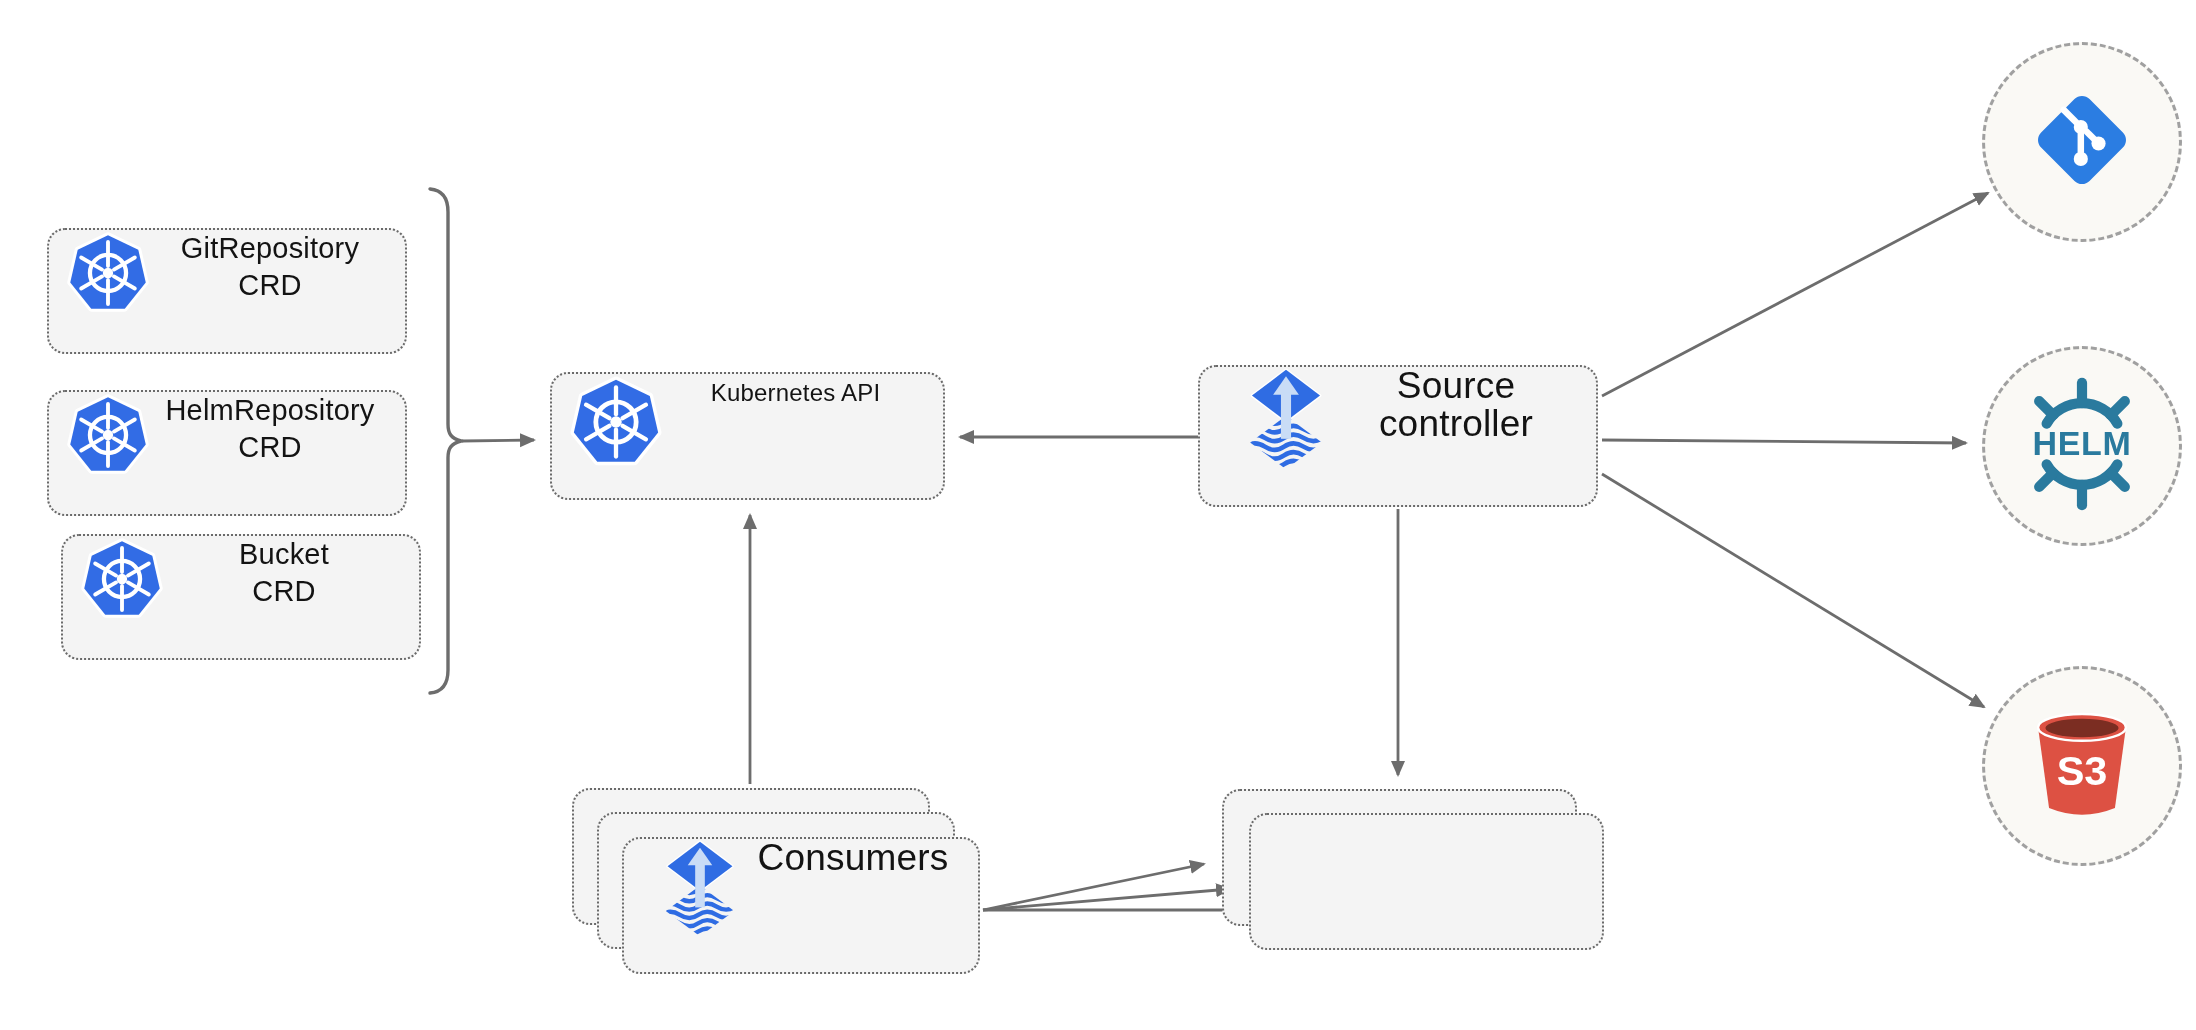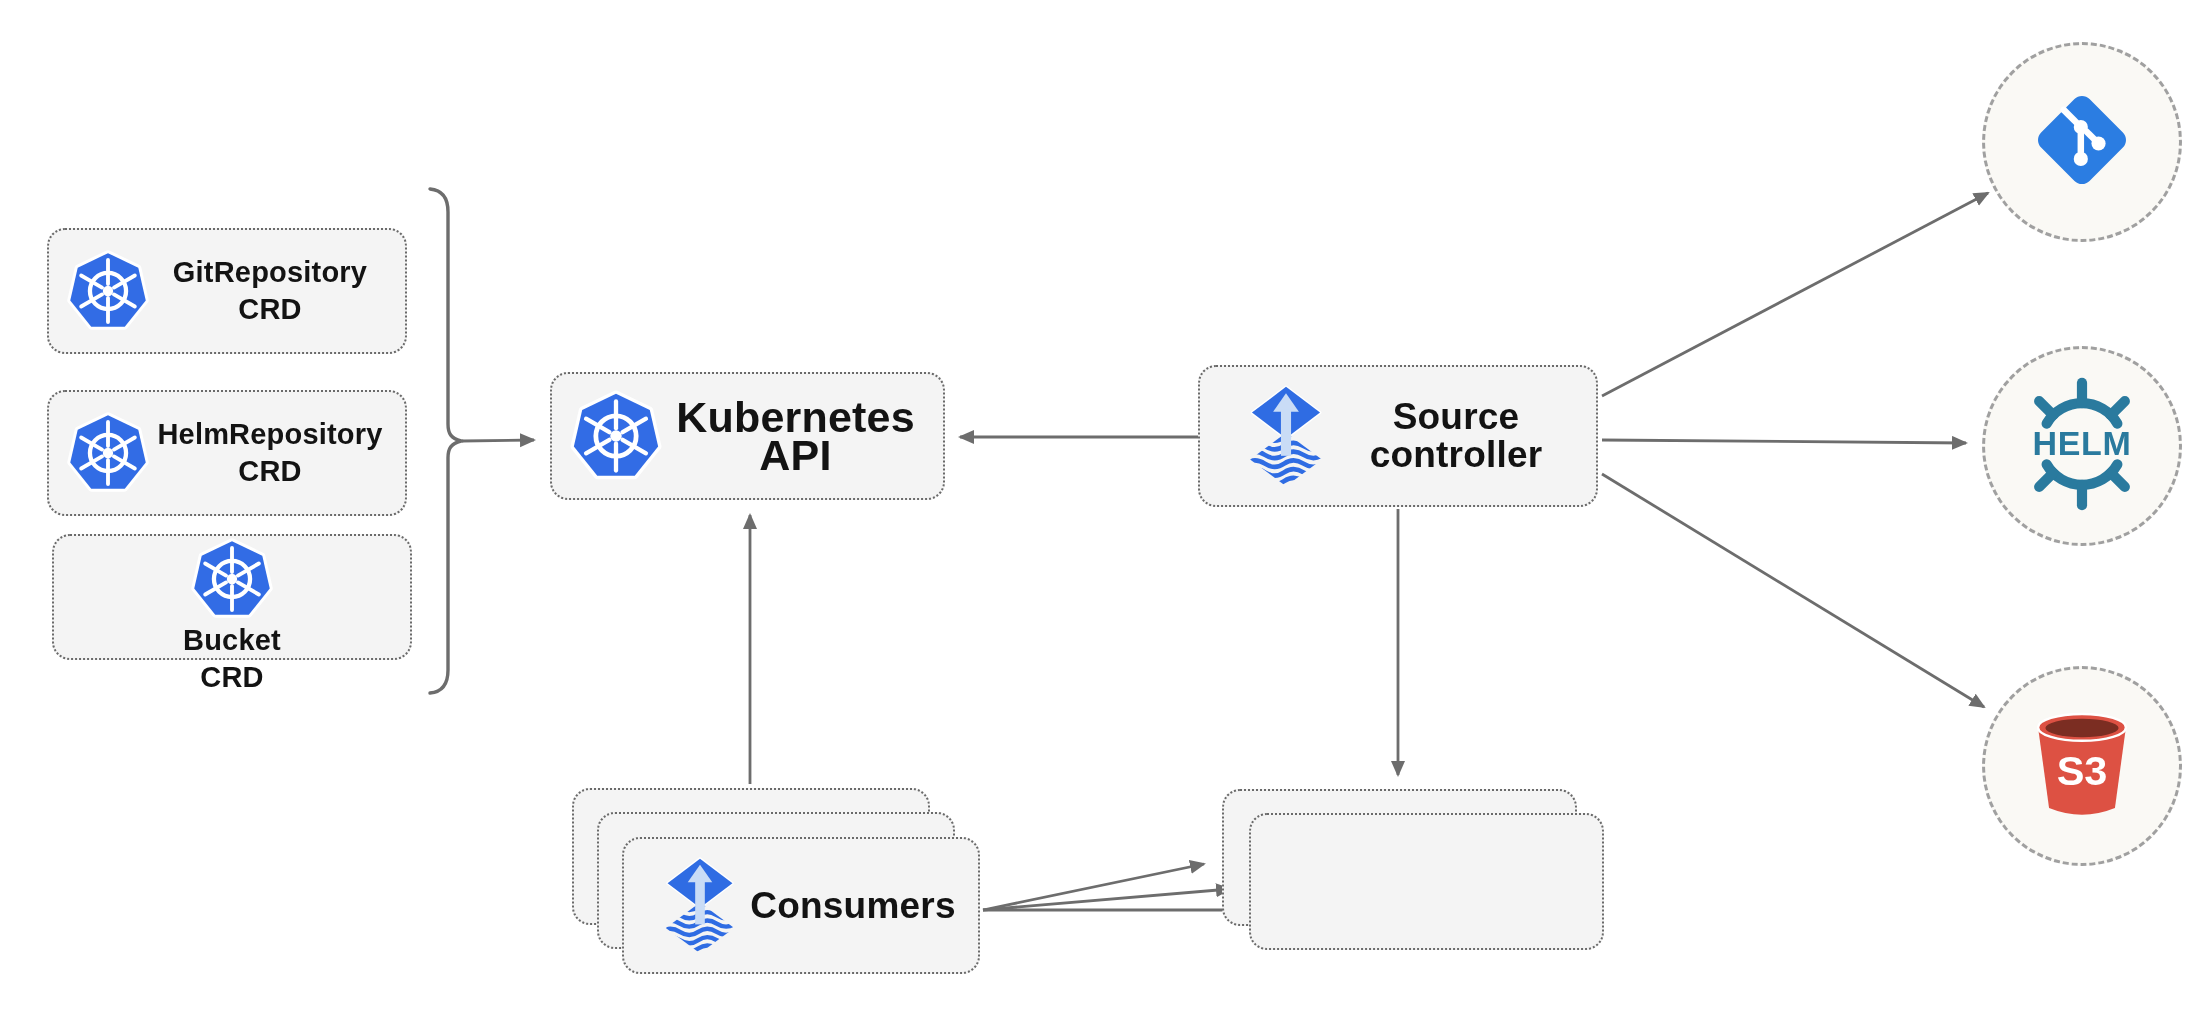--- a/index.html
+++ b/index.html
@@ -11,32 +11,31 @@
     color:var(--text,#141414);
     overflow:hidden;
   }
   svg.edges{position:absolute;left:0;top:0;width:2196px;height:1030px;pointer-events:none;}
   .node{
     position:absolute;
     background:var(--node_fill,#f4f4f4);
     border:2.5px dotted var(--node_border,#6a6a6a);
     border-radius:18px;
     box-sizing:border-box;
-    display:flex;align-items:center;
+    display:flex;align-items:flex-start;
     padding:0 16px;
-    font-weight:bold;
   }
   .node .icon{flex:0 0 auto;display:flex;align-items:center;justify-content:center;}
   .node .lbl{
     flex:1 1 auto;text-align:center;
     font-size:37px;line-height:38px;color:#131313;
     letter-spacing:0.2px;
   }
   .crd .lbl{font-size:29px;line-height:37px;}
-  .kubapi .lbl{font-size:43px;}
+  .kubapi .lbl{font-size:24px;}
   .stackbox{
     position:absolute;
     background:var(--node_fill,#f4f4f4);
     border:2.5px dotted var(--node_border,#6a6a6a);
     border-radius:18px;
     box-sizing:border-box;
   }
   .ext-circle{
     position:absolute;width:200px;height:200px;
     border:3px dashed var(--circle_border,#a0a0a0);
@@ -145,21 +144,21 @@
       <svg width="86" height="86">
           <use href="#sym-k8s"></use>
         </svg>
     </span>
     <div class="lbl two-line">
       <span>HelmRepository</span>
       <span>CRD</span>
     </div>
   </div>
 
-  <div class="node crd" style="left:52px;top:534px;width:360px;height:126px;flex-direction:column;">
+  <div class="node crd" style="left:61px;top:534px;width:360px;height:126px;">
     <span class="icon">
       <svg width="86" height="86">
           <use href="#sym-k8s"></use>
         </svg>
     </span>
     <div class="lbl two-line">
       <span>Bucket</span>
       <span>CRD</span>
     </div>
   </div>

